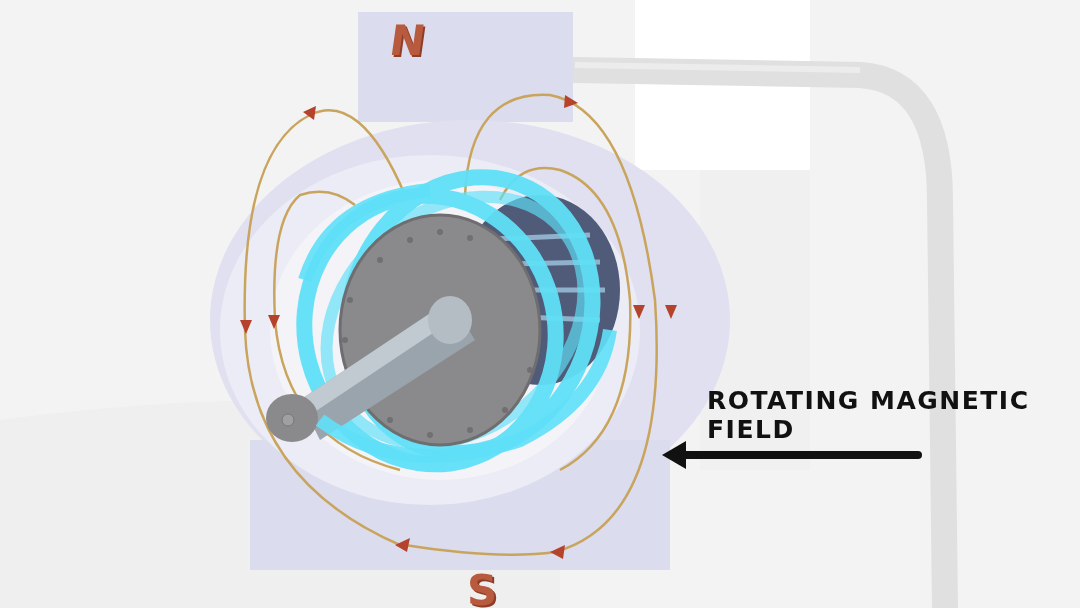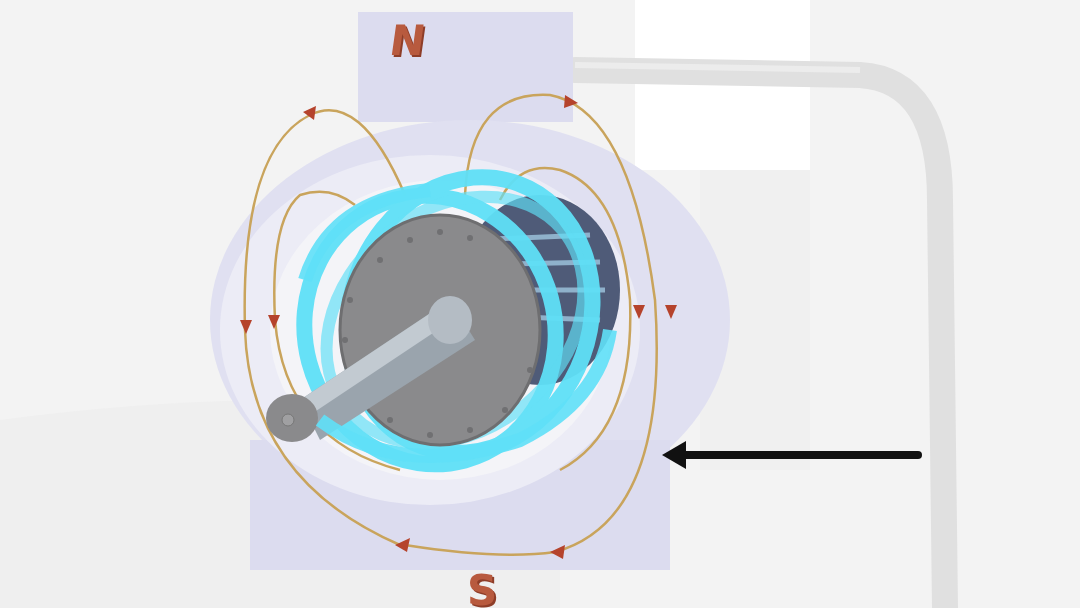--- a/index.html
+++ b/index.html
@@ -104,13 +104,15 @@
   <g>
     <line x1="918" y1="455" x2="680" y2="455" stroke="#111" stroke-width="8" stroke-linecap="round"></line>
     <polygon points="662,455 686,441 686,469" fill="#111"></polygon>
   </g>
 </svg>
 
 <div class="pole pole-n">N</div>
 <div class="pole pole-s">S</div>
 
 <div class="label">
+  <span>ROTATING MAGNETIC</span>
+  <span>FIELD</span>
 </div>
 
 </body></html>

